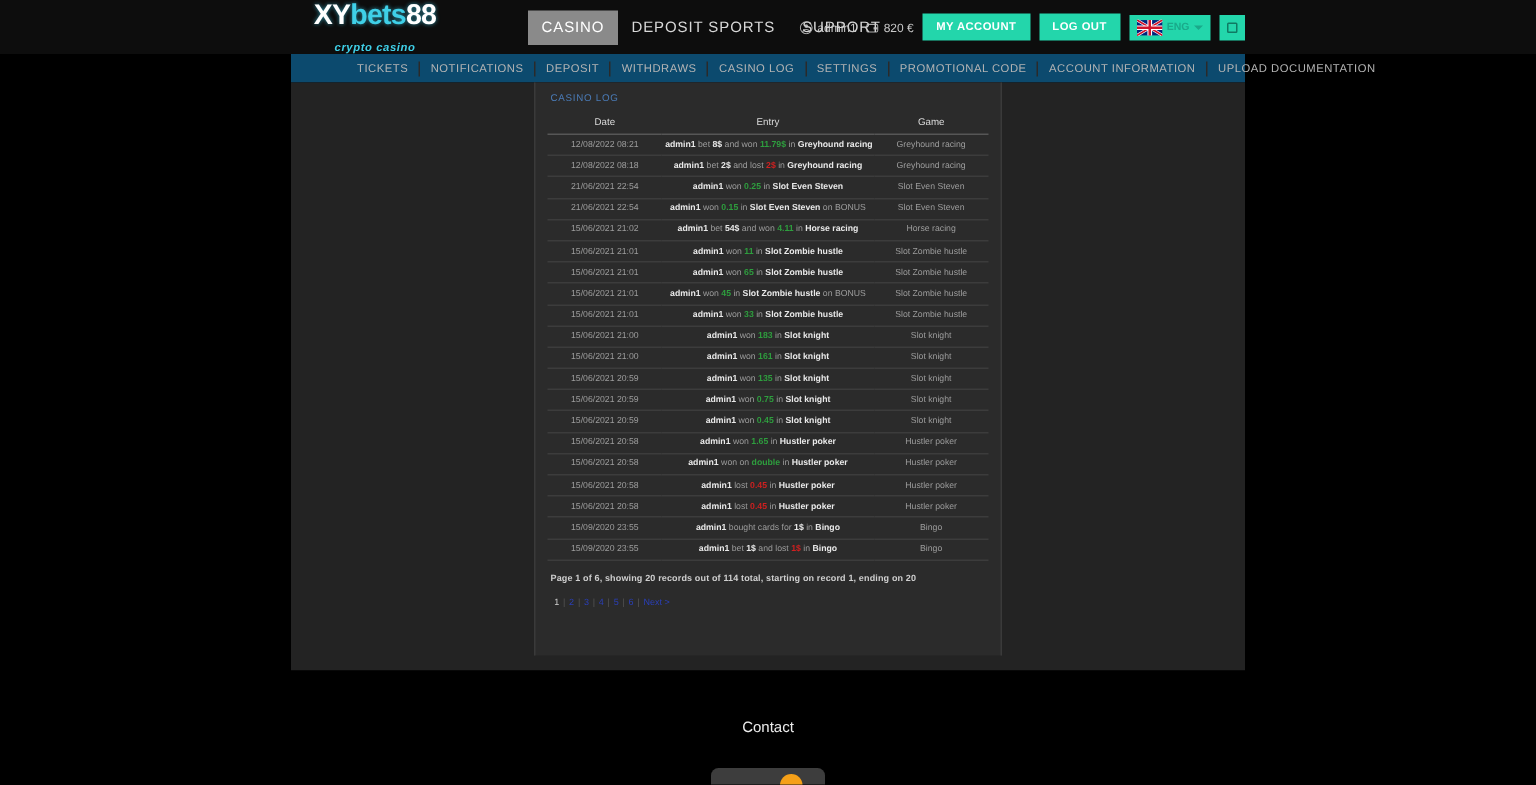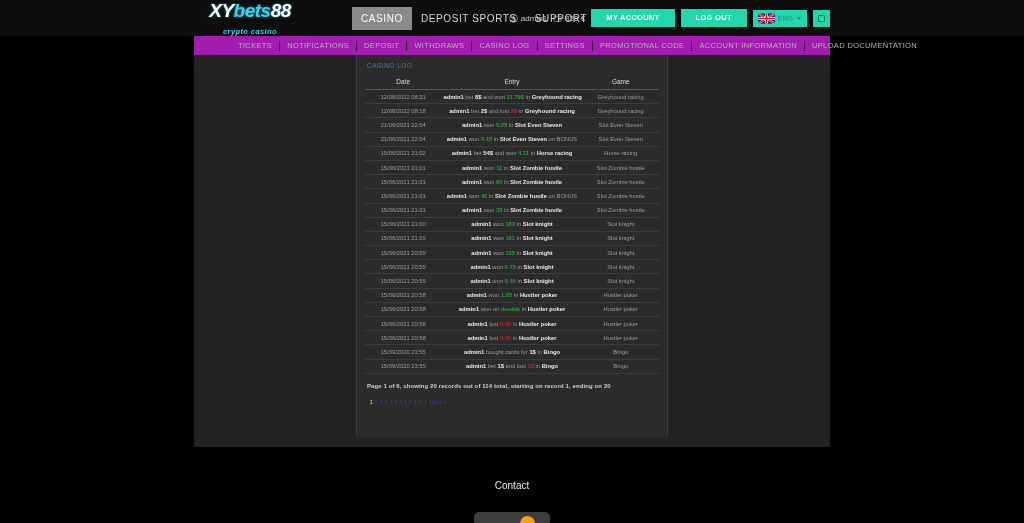--- a/index.html
+++ b/index.html
@@ -18,21 +18,21 @@
     display: flex; align-items: center;
     position: relative;
   }
   .logo-wrap {
     position: absolute; left: 196px; top: 3px;
     width: 108px; height: 30px;
     display: flex; flex-direction: column; align-items: center; justify-content: center;
     line-height: 1;
   }
   .logo-main {
-    font-size: 19px; font-weight: bold; font-style: italic;
+    font-size: 19px; font-weight: bold; 
     letter-spacing: -0.5px; white-space: nowrap;
     text-shadow: 0 0 3px rgba(60,200,230,.7);
   }
   .logo-main .xy { color: #ffffff; }
   .logo-main .bets { color: #3fd0e8; }
   .logo-main .num { color: #ffffff; }
   .logo-sub {
     font-size: 7.5px; font-weight: bold; font-style: italic;
     color: #3fd0e8; letter-spacing: .4px; margin-top: 8px; white-space: nowrap;
   }
@@ -48,42 +48,42 @@
     position: absolute; right: 194px; top: 0; height: 36px;
     display: flex; align-items: center; gap: 6px;
   }
   .user-chip, .bal-chip {
     display: flex; align-items: center; gap: 3px;
     color: #c9c9c9; font-size: 8px; white-space: nowrap;
   }
   .ic { display: inline-block; width: 9px; height: 9px; opacity: .85; }
   .btn-teal {
     background: #23d6ab; color: #ffffff; font-size: 7.5px; font-weight: bold;
-    letter-spacing: .3px; padding: 5px 15px; border: none; white-space: nowrap;
+    letter-spacing: .3px; padding: 5px 9px; border: none; white-space: nowrap;
     cursor: pointer; line-height: 1;
   }
   .lang-chip {
     background: #23d6ab; display: flex; align-items: center; gap: 3px;
     padding: 3px 5px; cursor: pointer;
   }
   .flag { width: 17px; height: 11px; display: block; }
   .lang-txt { color: #1aa98a; font-size: 7px; font-weight: bold; }
   .caret { width: 0; height: 0; border-left: 3px solid transparent; border-right: 3px solid transparent;
            border-top: 3px solid #1aa98a; }
   .sq-btn {
     background: #23d6ab; width: 17px; height: 17px;
     display: flex; align-items: center; justify-content: center; cursor: pointer;
   }
   .sq-btn span { width: 7px; height: 7px; border: 1.3px solid #0f7a63; border-radius: 1px; display:block; }
 
   
   .subnav {
     position: absolute; left: 194px; top: 36px;
     width: 636px; height: 19px;
-    background: #a21caf;
+    background: #0c4a6e;
     display: flex; align-items: center;
   }
   .subnav a {
     color: #b4b4b4; font-size: 7.5px; letter-spacing: .35px;
     text-decoration: none; padding: 0 7px; white-space: nowrap;
     border-right: 1px solid #2a2a2a; line-height: 10px;
   }
   .subnav a:first-child { padding-left: 44px; }
   .subnav a:last-child { border-right: none; }
 

